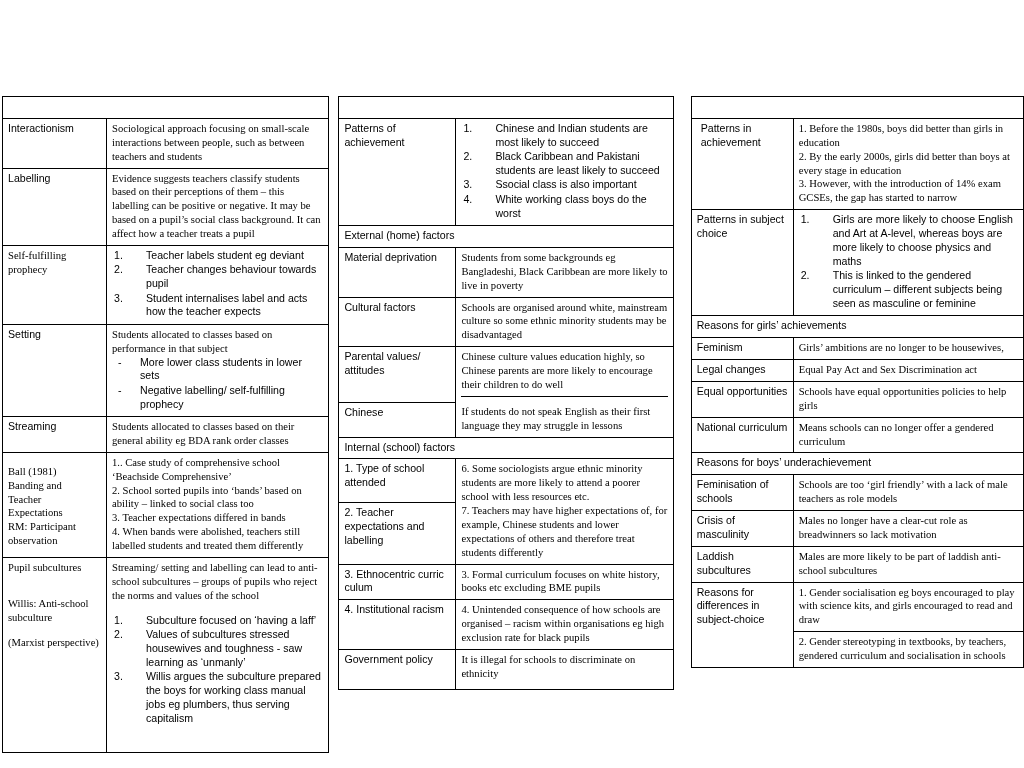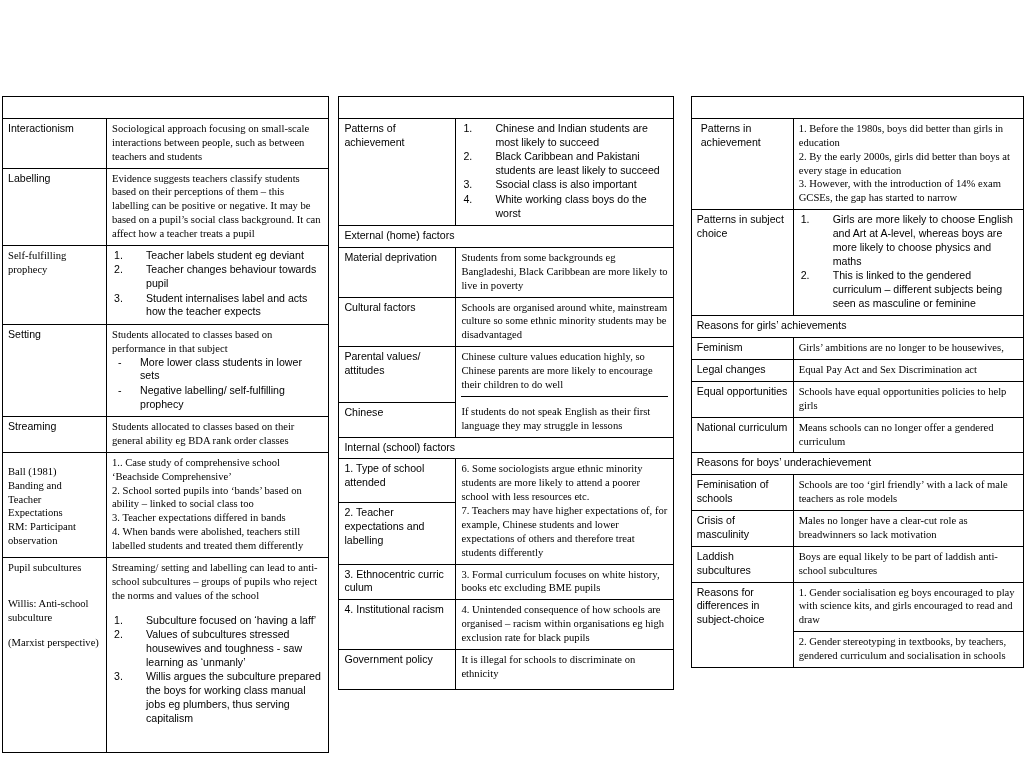--- a/index.html
+++ b/index.html
@@ -407,21 +407,21 @@
           <tr>
             <td class="lbl">Crisis of masculinity</td>
             <td class="body">
               <p class="ln">Males no longer have a clear-cut role as breadwinners so lack motivation</p>
             </td>
           </tr>
 
           <tr>
             <td class="lbl">Laddish subcultures</td>
             <td class="body">
-              <p class="ln">Boys are equal likely to be part of laddish anti-school subcultures</p>
+              <p class="ln">Males are more likely to be part of laddish anti-school subcultures</p>
             </td>
           </tr>
 
           <tr>
             <td class="lbl" rowspan="2">Reasons for differences in subject-choice</td>
             <td class="body">
               <p class="ln">1. Gender socialisation eg boys encouraged to play with science kits, and girls encouraged to read and draw</p>
             </td>
           </tr>
           <tr>

